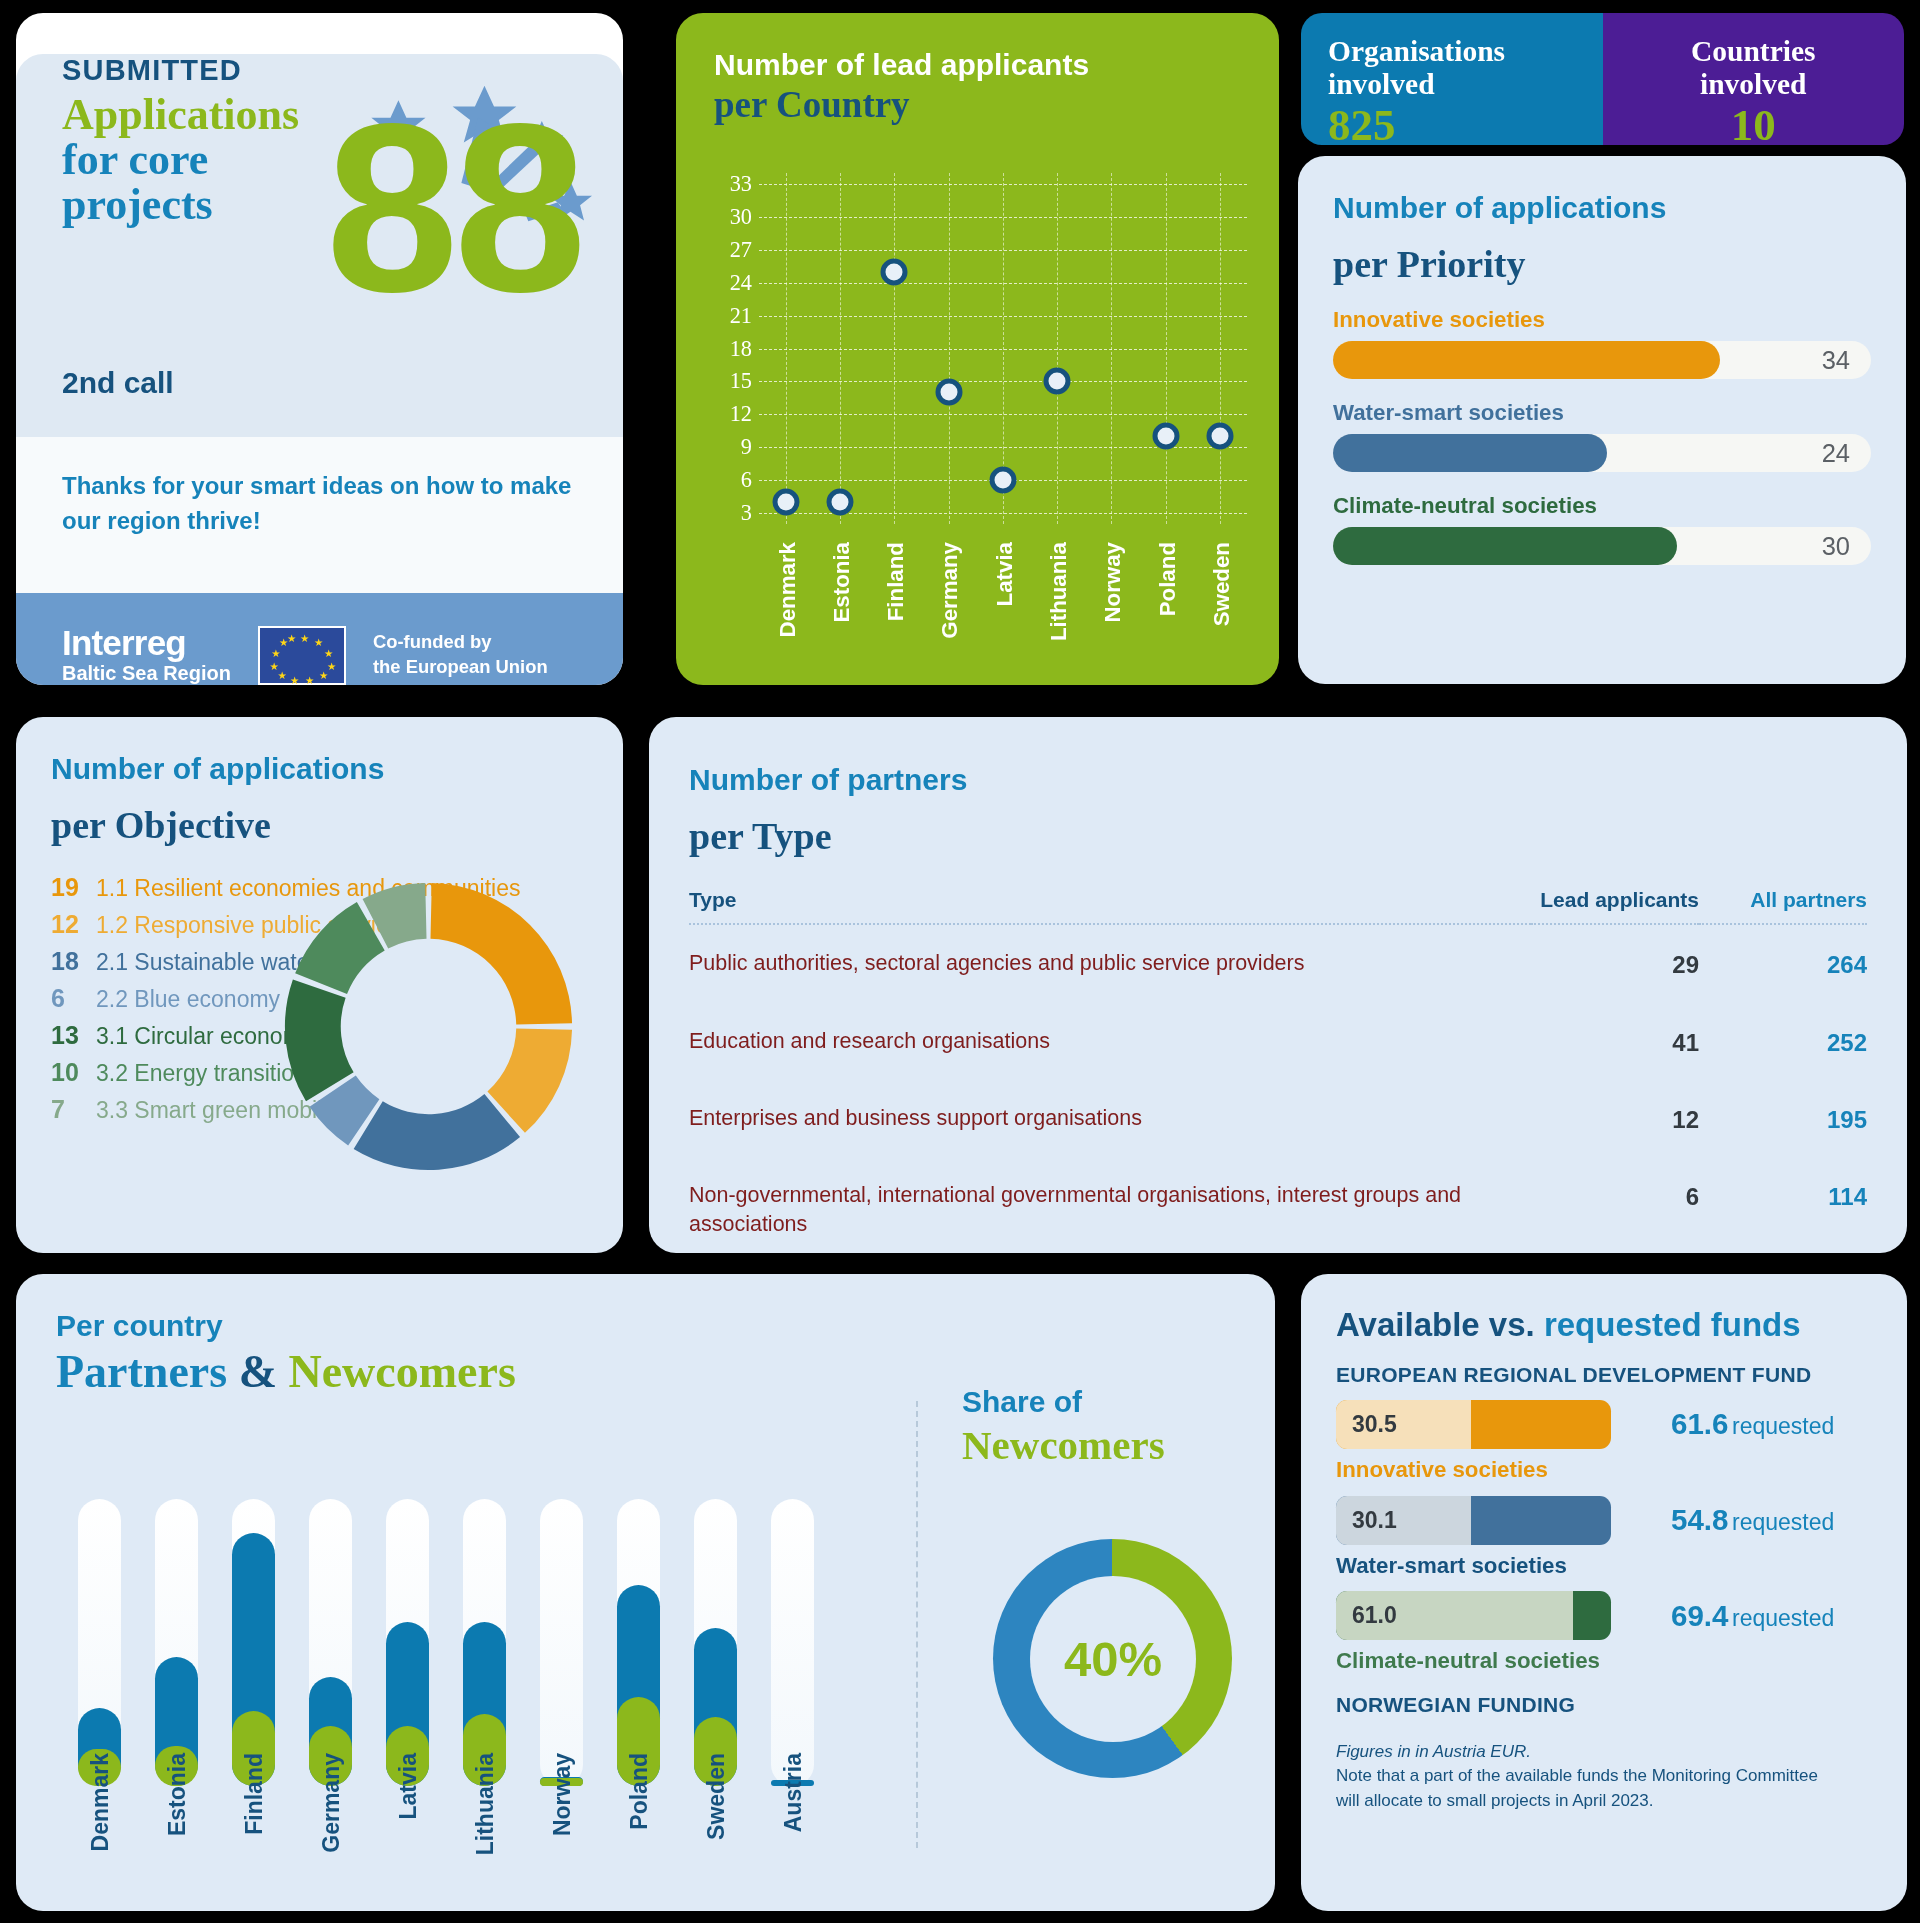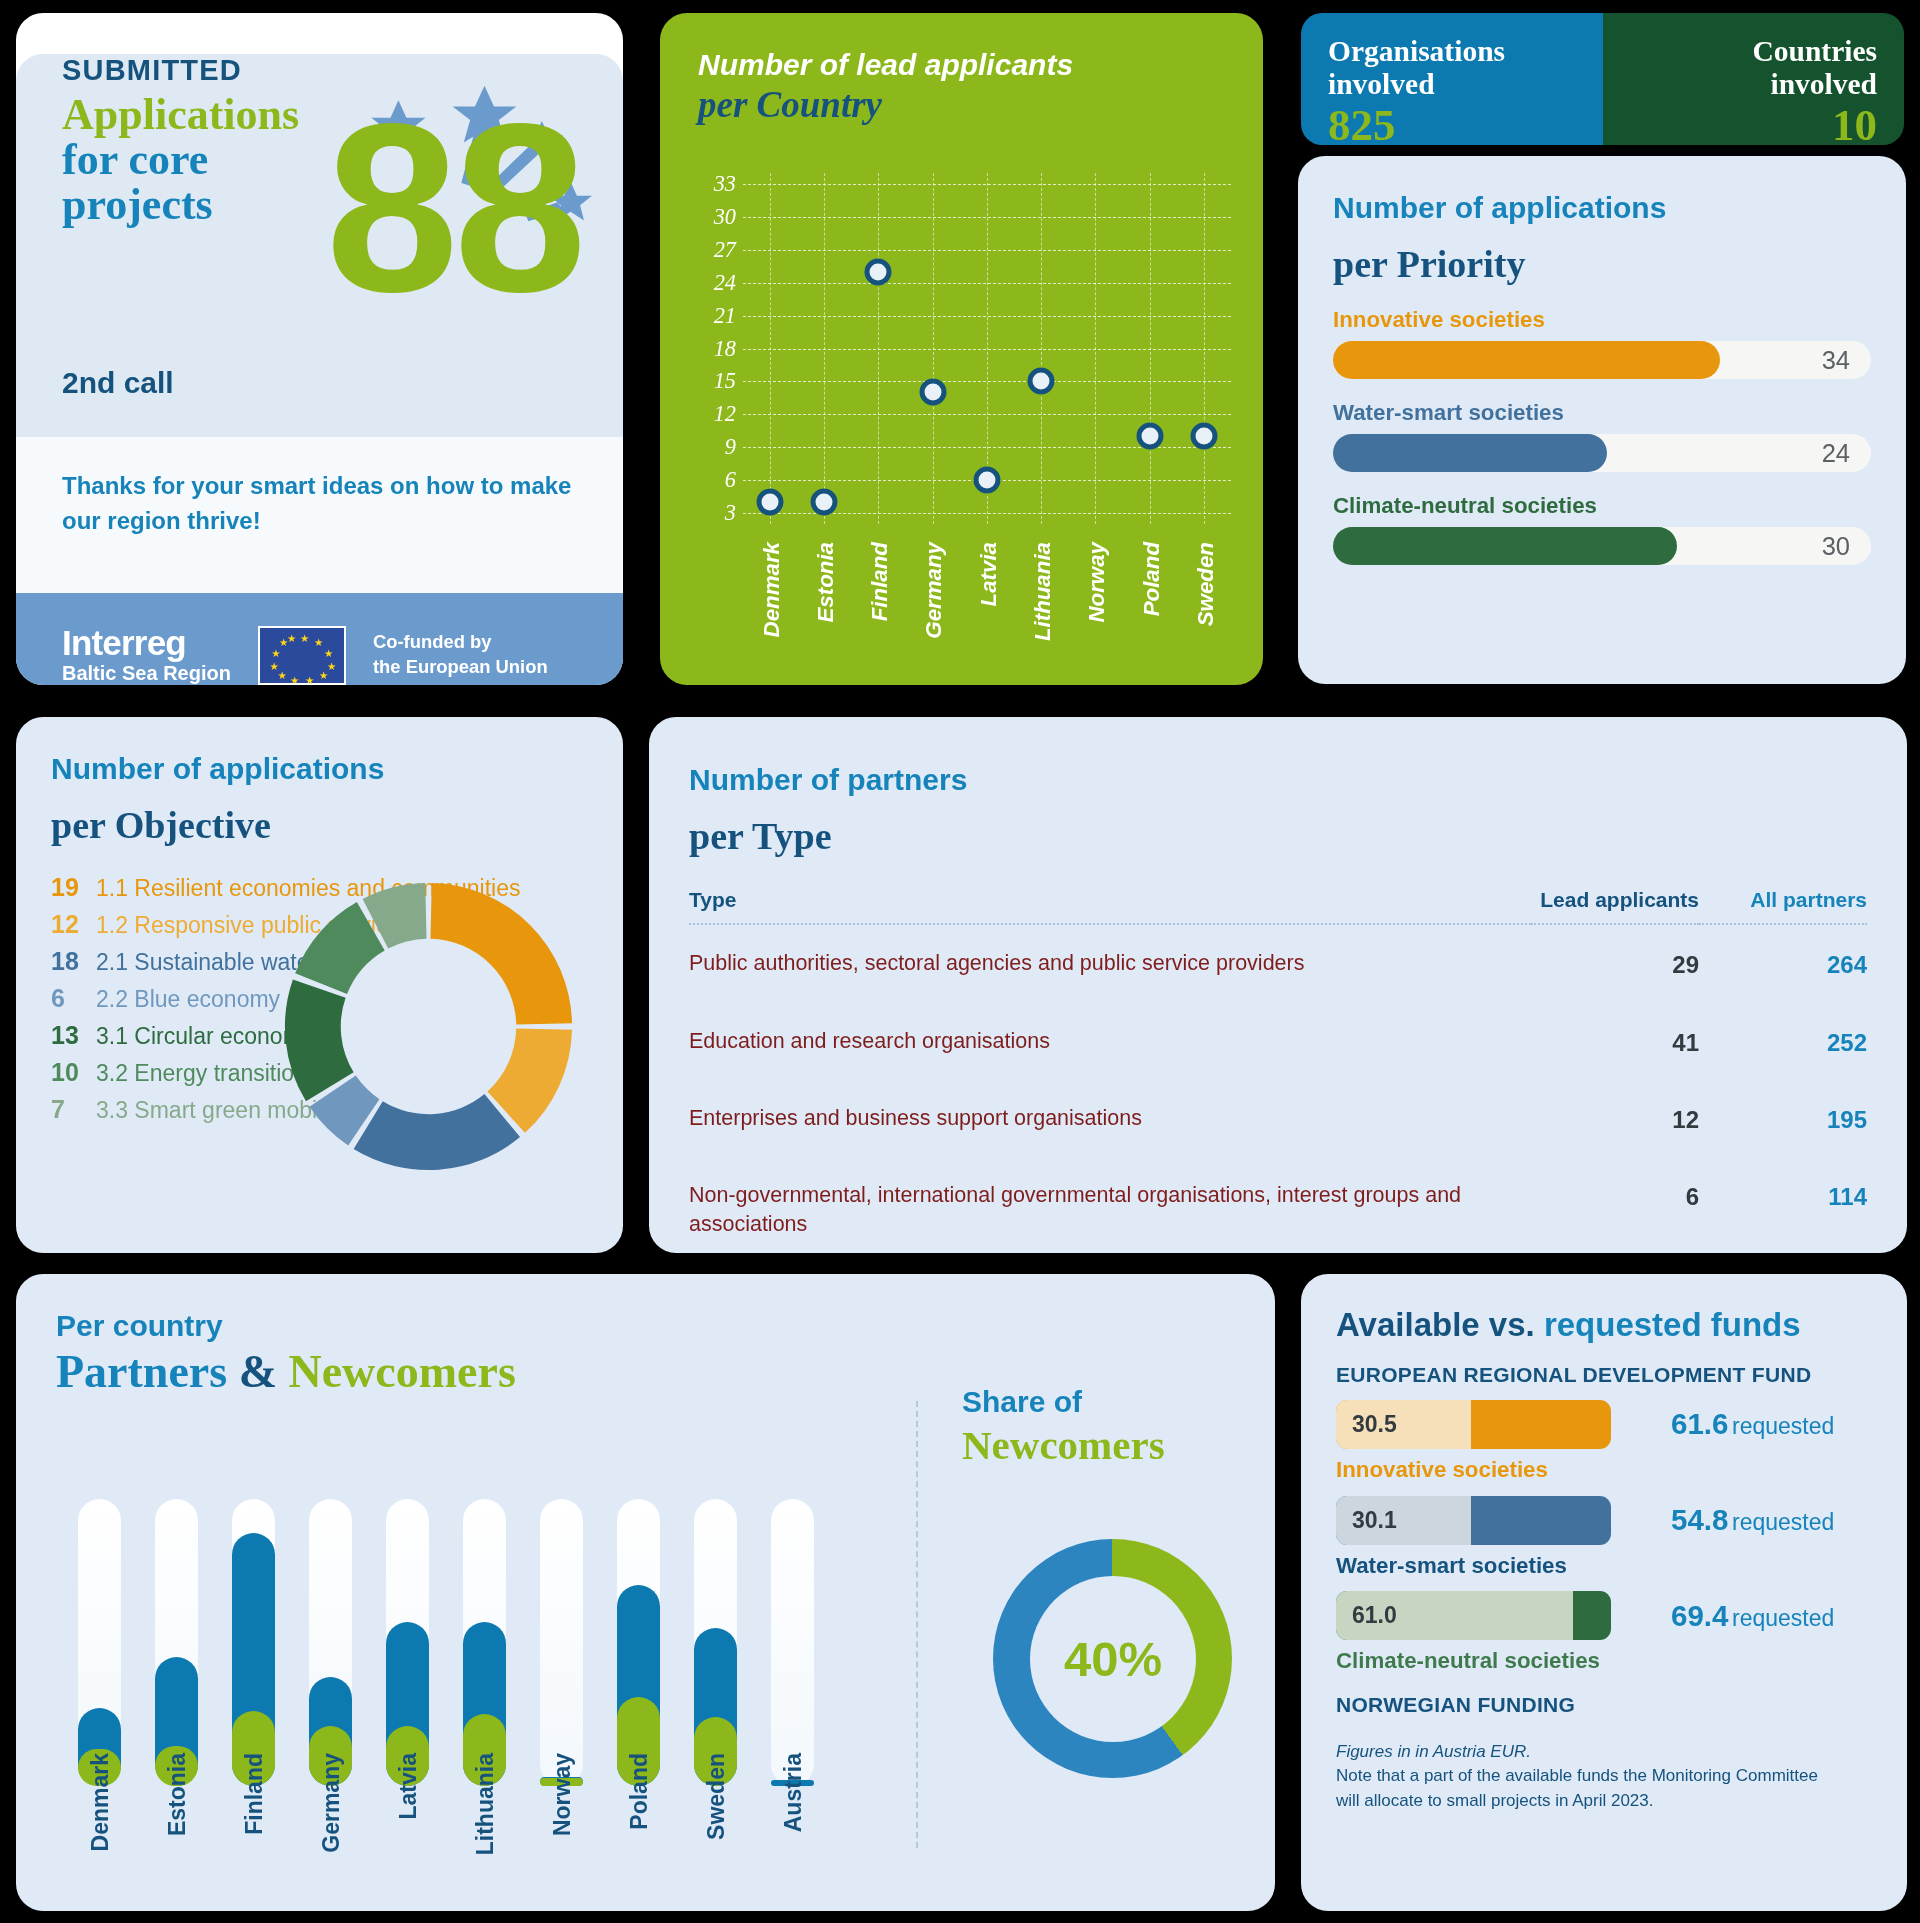--- a/index.html
+++ b/index.html
@@ -31,35 +31,35 @@
   .brand-wrap { display: flex; align-items: center; gap: 27px; }
   .interreg { color: #fff; }
   .interreg .n1 { font-size: 35px; font-weight: bold; letter-spacing: -0.8px; line-height: 1; }
   .interreg .n2 { font-size: 20px; font-weight: bold; line-height: 1.3; }
   .euflag { width: 88px; height: 59px; background: #2b4a9b; border: 2.4px solid #fff; position: relative; }
   .euflag span { position: absolute; color: #ffd617; font-size: 10.4px; line-height: 1; }
   .cofund { color: #fff; font-size: 18.4px; font-weight: bold; line-height: 1.35; }
   .stars { position: absolute; right: 27px; top: 14.4px; width: 239px; height: 160px; }
 
   
-  #scatter { left: 660px; top: 12.8px; width: 603px; height: 672px; background: #8cb81c; font-style: italic; }
+  #scatter { left: 676px; top: 12.8px; width: 603px; height: 672px; background: #8cb81c; }
   .sc-t1 { margin: 35px 0 0 38px; font-size: 30px; font-weight: bold; color: #fff; font-family:"Liberation Sans",sans-serif;}
   .sc-t2 { margin: 1.6px 0 0 38px; font-size: 37px; font-weight: bold; color: #16527e; font-family:"Liberation Serif", serif; }
   .plot { position: absolute; left: 38px; top: 160px; width: 533px; height: 415px; }
   .ylab { position: absolute; right: 100%; transform: translateY(-50%); margin-right: 11.2px; color: #fff; font-size: 22.3px; font-family:"Liberation Serif", serif; }
   .grid-h { position: absolute; left: 45px; right: 0; border-top: 1.6px dashed rgba(255,255,255,.75); }
   .grid-v { position: absolute; top: 0; bottom: 0; border-left: 1.6px dashed rgba(255,255,255,.55); }
   .dot { position: absolute; width: 27px; height: 27px; border-radius: 50%; background: #e8f0f8; border: 5.6px solid #16527e; transform: translate(-50%,-50%); }
   .xlab { position: absolute; color: #fff; font-size: 22.3px; font-weight: bold; writing-mode: vertical-rl; transform: rotate(180deg); white-space: nowrap; }
 
   
   #stats { left: 1301px; top: 12.8px; width: 603px; height: 132px; border-radius: 21px; display: flex; }
   .st { flex: 1; padding: 22.3px 27px 0 27px; }
   .st.a { background: #0c7ab0; }
-  .st.b { background: #14532d; text-align: right; }
+  .st.b { background: #4c1d95; text-align: center; }
   .st .lab { color: #fff; font-family:"Liberation Serif", serif; font-weight: bold; font-size: 29.5px; line-height: 1.1; }
   .st .val { color: #8cb81c; font-family:"Liberation Serif", serif; font-weight: bold; font-size: 45px; line-height: 1.05; margin-top: 1.6px; }
 
   
   #prio { left: 1298px; top: 156px; width: 608px; height: 528px; }
   .h-sm { color: #1683ba; font-size: 30px; font-weight: bold; }
   .h-lg { color: #16527e; font-family:"Liberation Serif", serif; font-weight: bold; font-size: 38px; margin-top: 17px; }
   #prio .inner { padding: 35px 35px 0 35px; }
   .pr-name { font-size: 22.3px; font-weight: bold; margin-top: 21px; }
   .pr-track { height: 38px; border-radius: 19px; background: #f6f7f4; margin-top: 8px; position: relative; }

